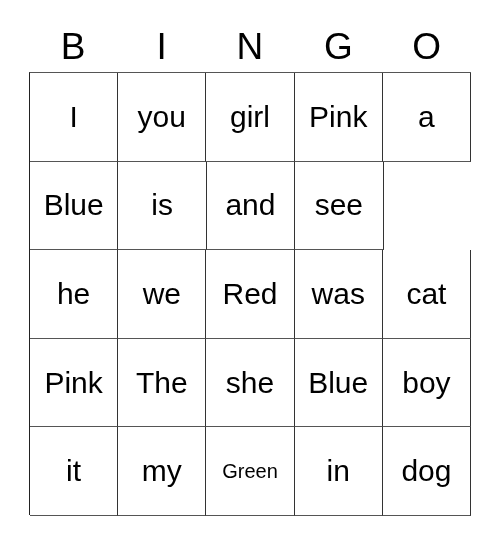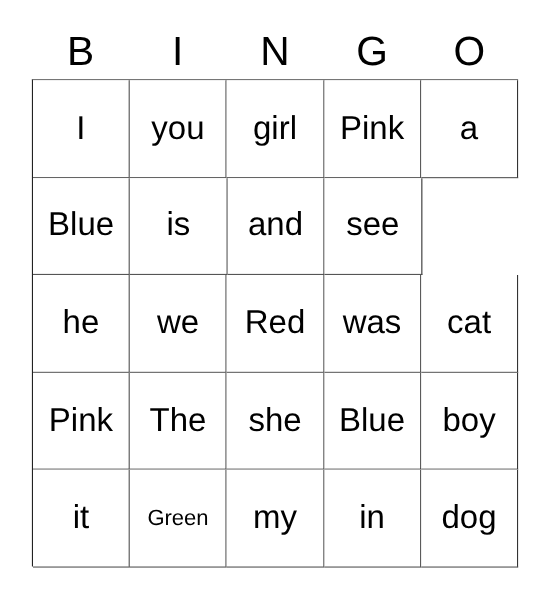--- a/index.html
+++ b/index.html
@@ -123,20 +123,20 @@
     <div class="grid-row">
       <div class="grid-cell">Pink</div>
       <div class="grid-cell">The</div>
       <div class="grid-cell">she</div>
       <div class="grid-cell">Blue</div>
       <div class="grid-cell">boy</div>
     </div>
 
     <div class="grid-row">
       <div class="grid-cell">it</div>
+      <div class="grid-cell">my</div>
       <div class="grid-cell small-text">Green</div>
-      <div class="grid-cell">my</div>
       <div class="grid-cell">in</div>
       <div class="grid-cell">dog</div>
     </div>
 
   </div>
 </div>
 
 </body></html>

